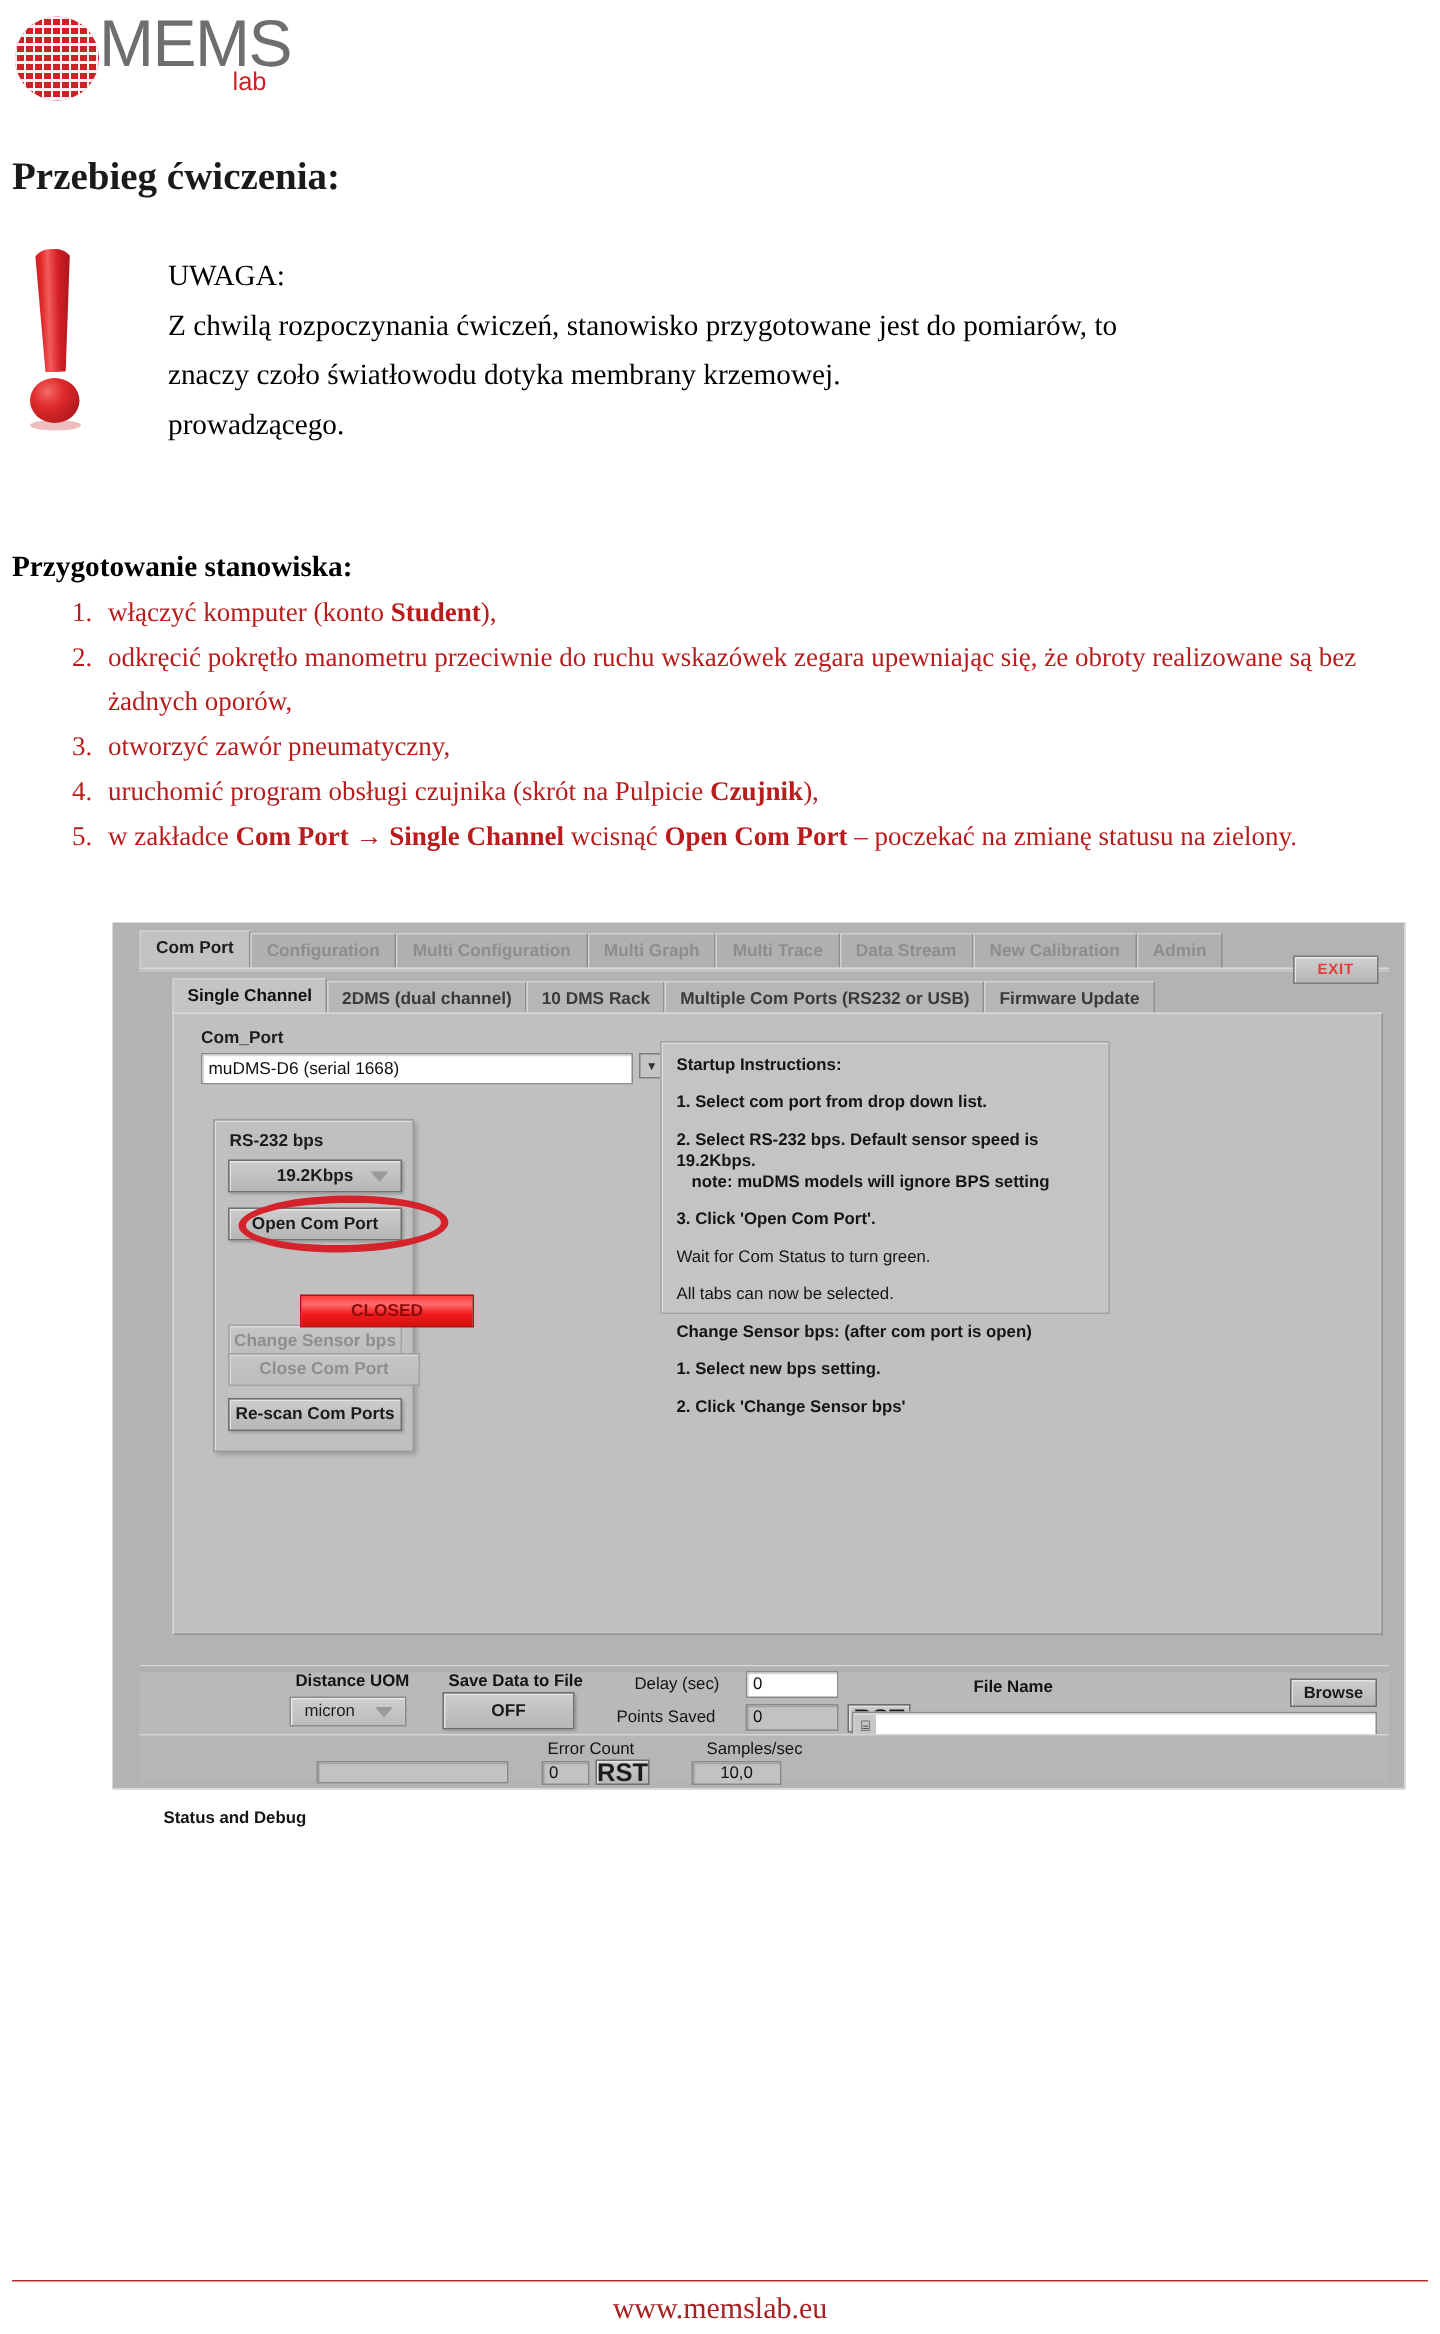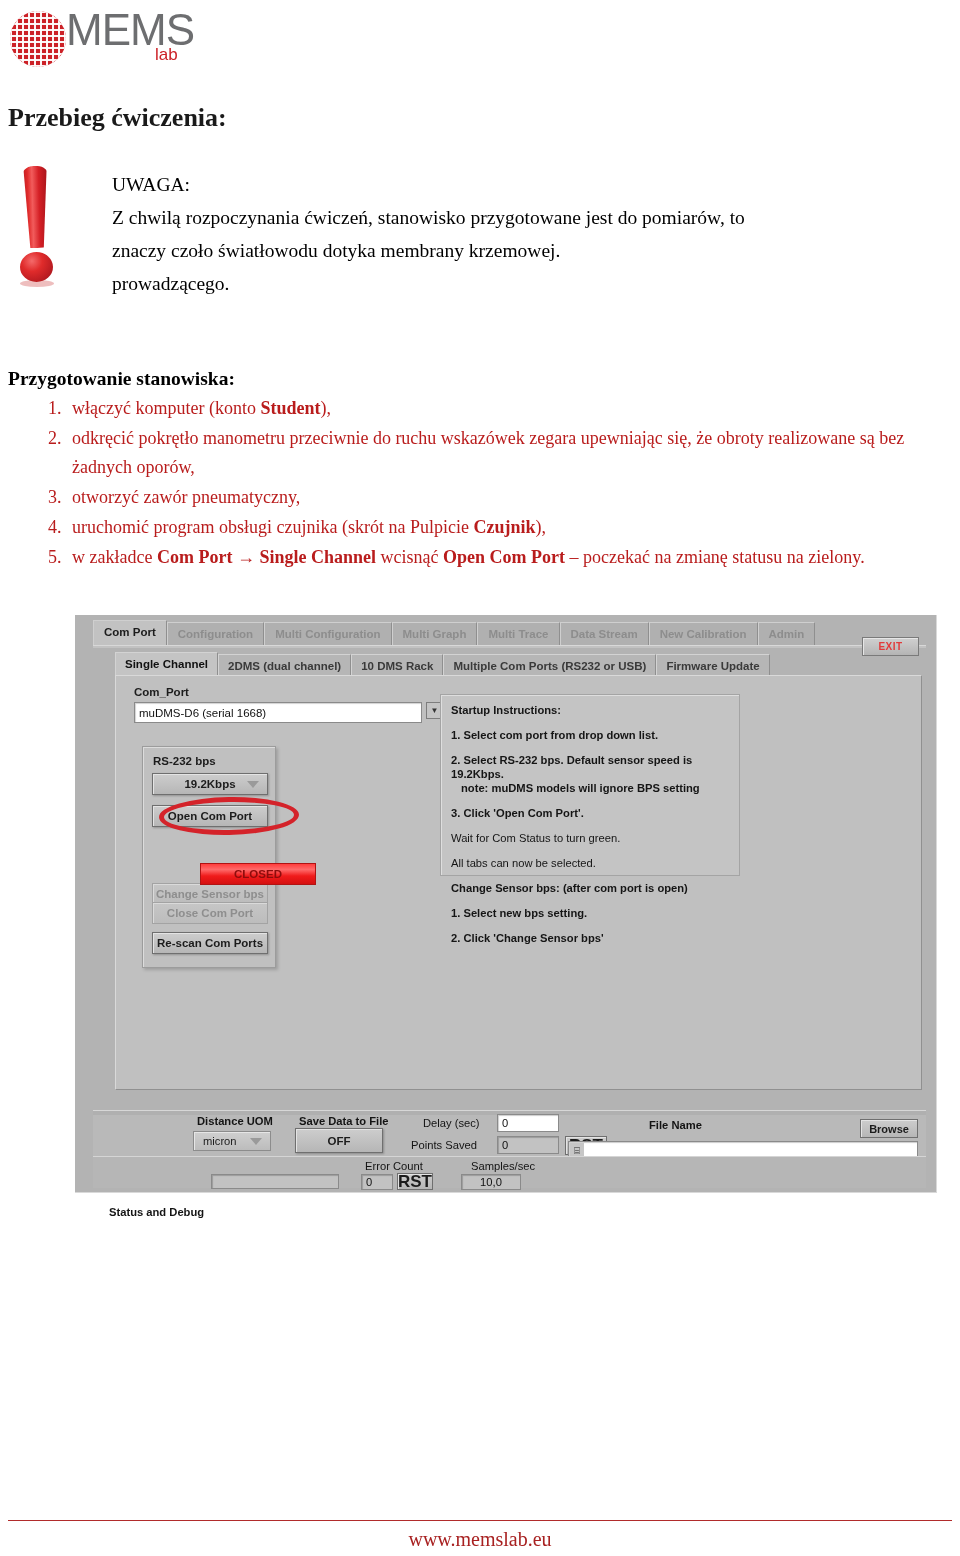--- a/index.html
+++ b/index.html
@@ -196,21 +196,21 @@
   .b-open   { position:absolute; left:9px; top:58px;  width:116px; height:22px; }
   .b-change { position:absolute; left:9px; top:88px;  width:116px; height:22px;margin-top:48px; }
   .led {
     position:absolute; left:9px; top:116px; width:116px; height:22px;
     background:linear-gradient(to bottom,#ff3d3d 0%,#ff6a6a 28%,#f01b1b 60%,#d41010 100%);
     border:1px solid #b11313;
     display:flex; align-items:center; justify-content:center;
     font-family:"Liberation Sans", sans-serif; font-size:11.5px;
     font-weight:bold; color:#8d0c0c;margin-left:48px;
   }
-  .b-close  { position:absolute; left:9px; top:155px; width:116px; height:22px; }
+  .b-close  { position:absolute; left:9px; top:155px; width:128px; height:22px; }
   .b-rescan { position:absolute; left:9px; top:185px; width:116px; height:22px; }
 
   .redcircle {
     position:absolute; left:16px; top:50px; width:140px; height:38px;
     border:5px solid #d4232a; border-radius:50%;
     transform: rotate(-1deg);
   }
 
   .instr {
     position:absolute; left:324px; top:18px; width:300px; height:182px;

